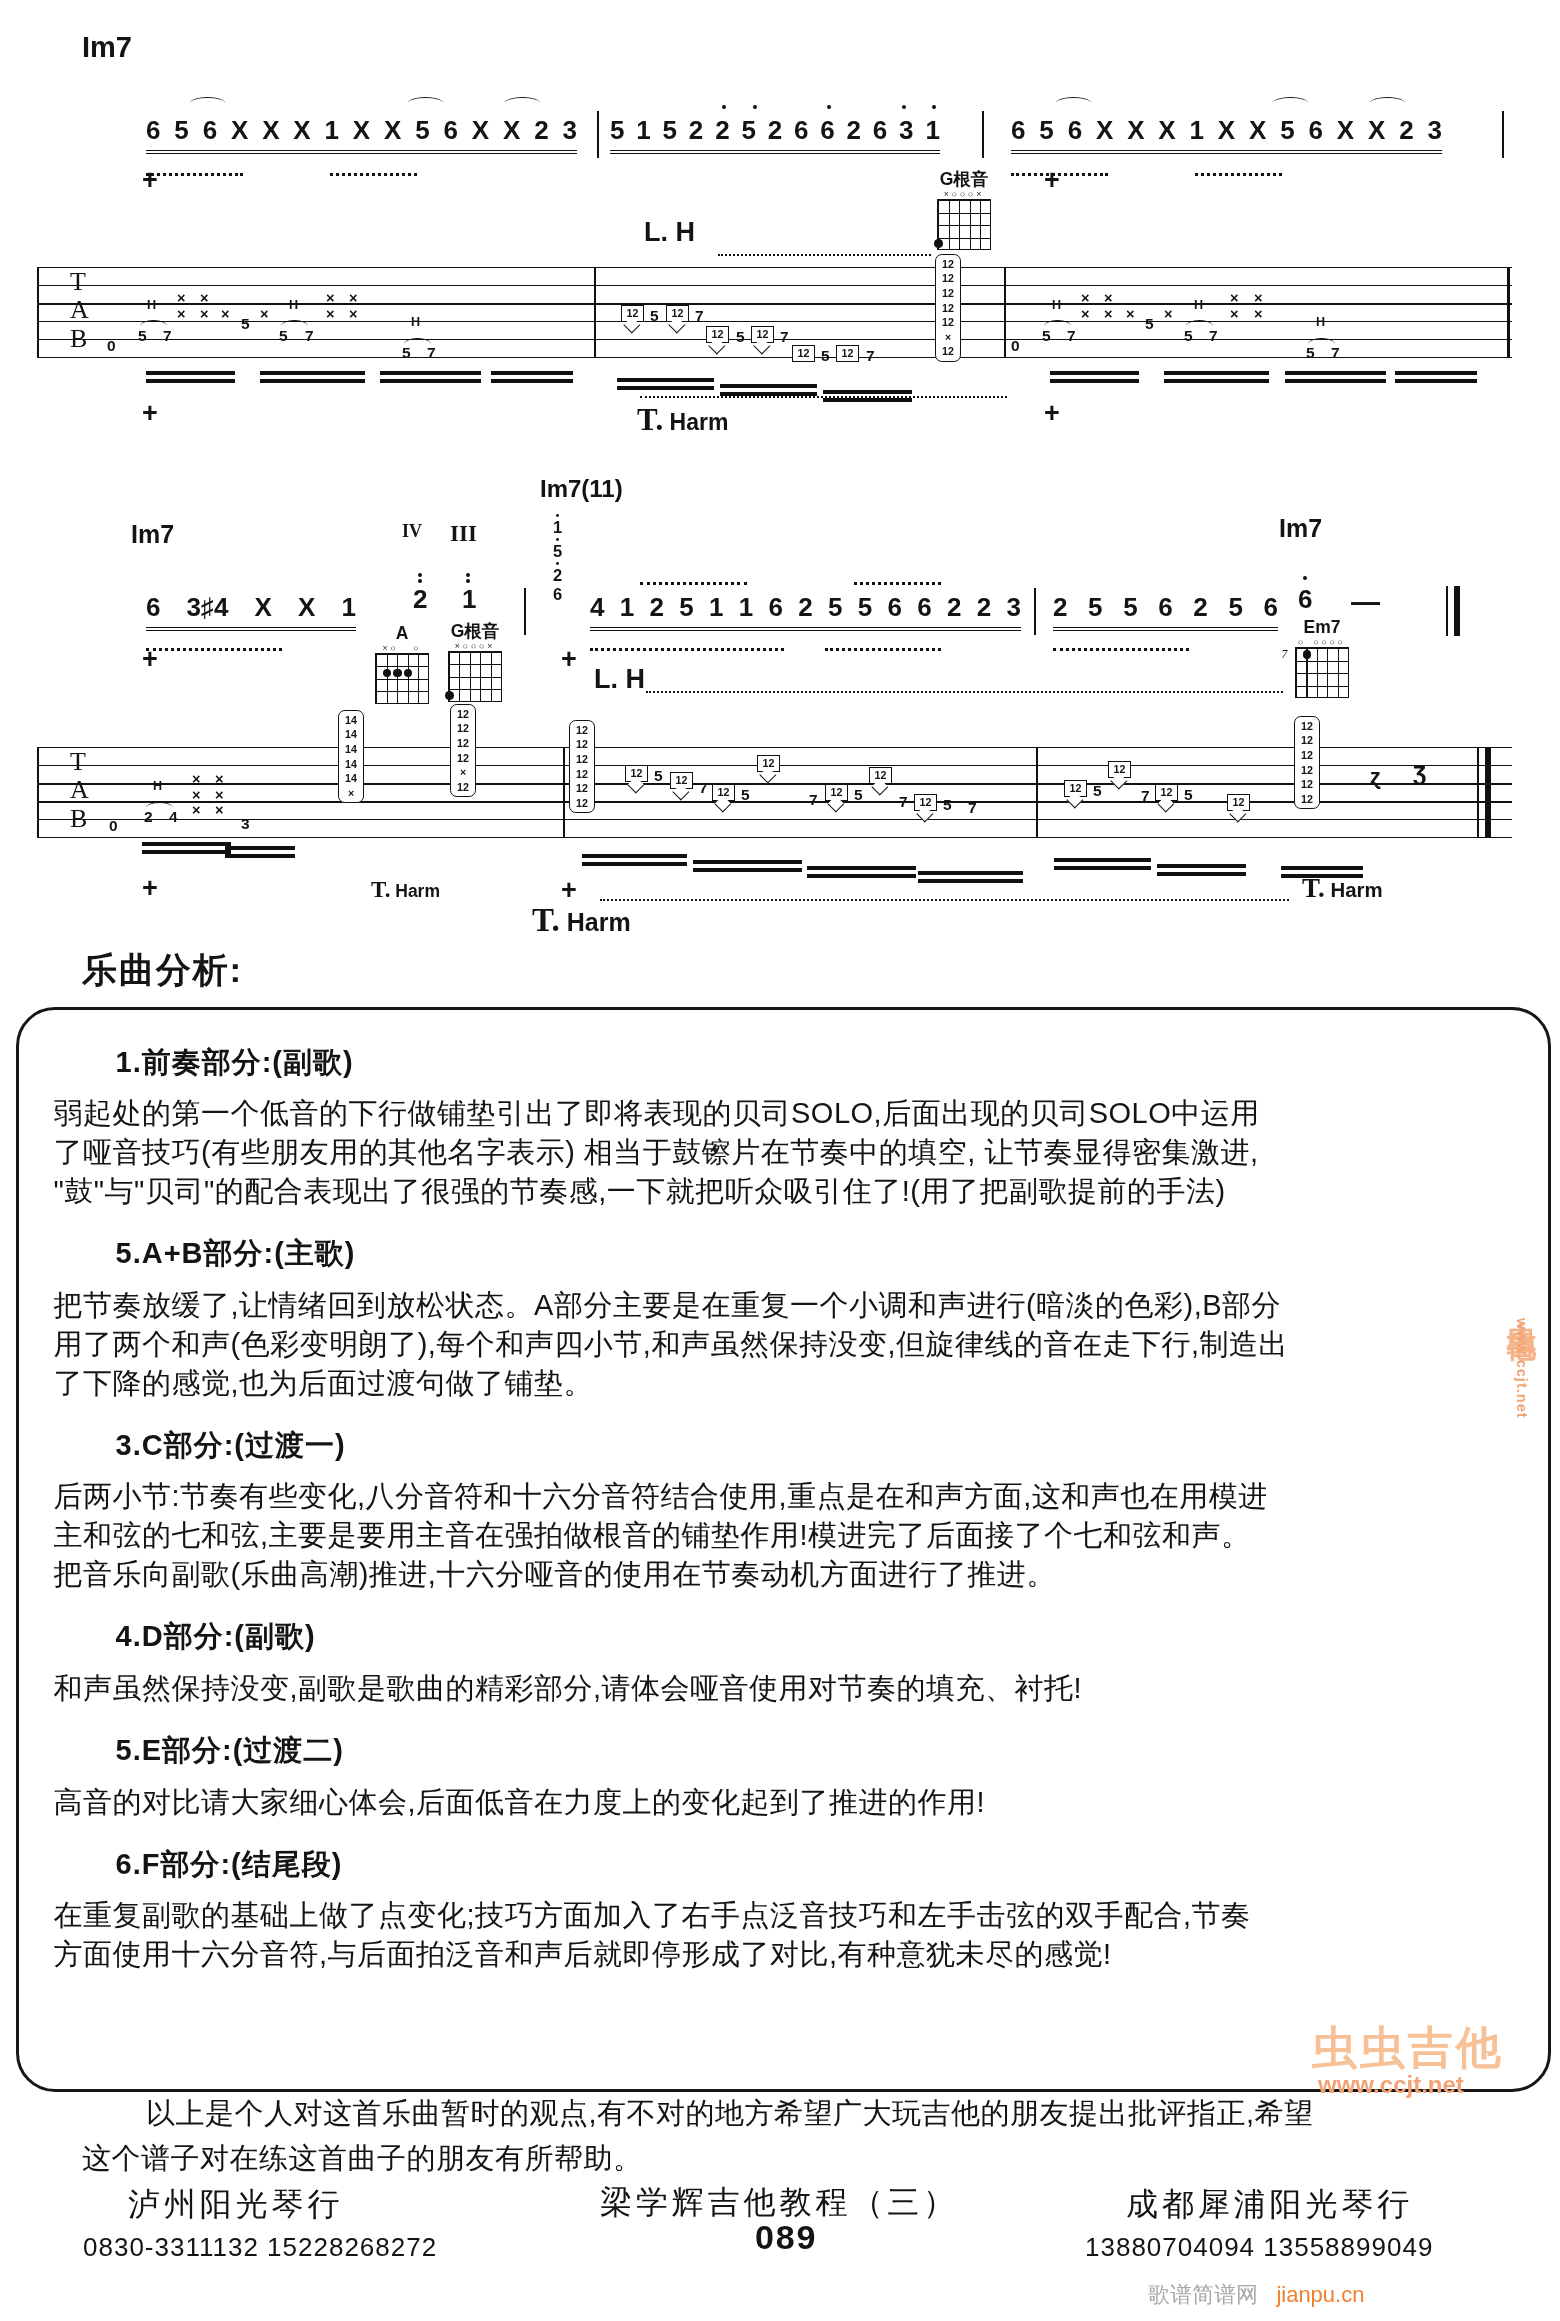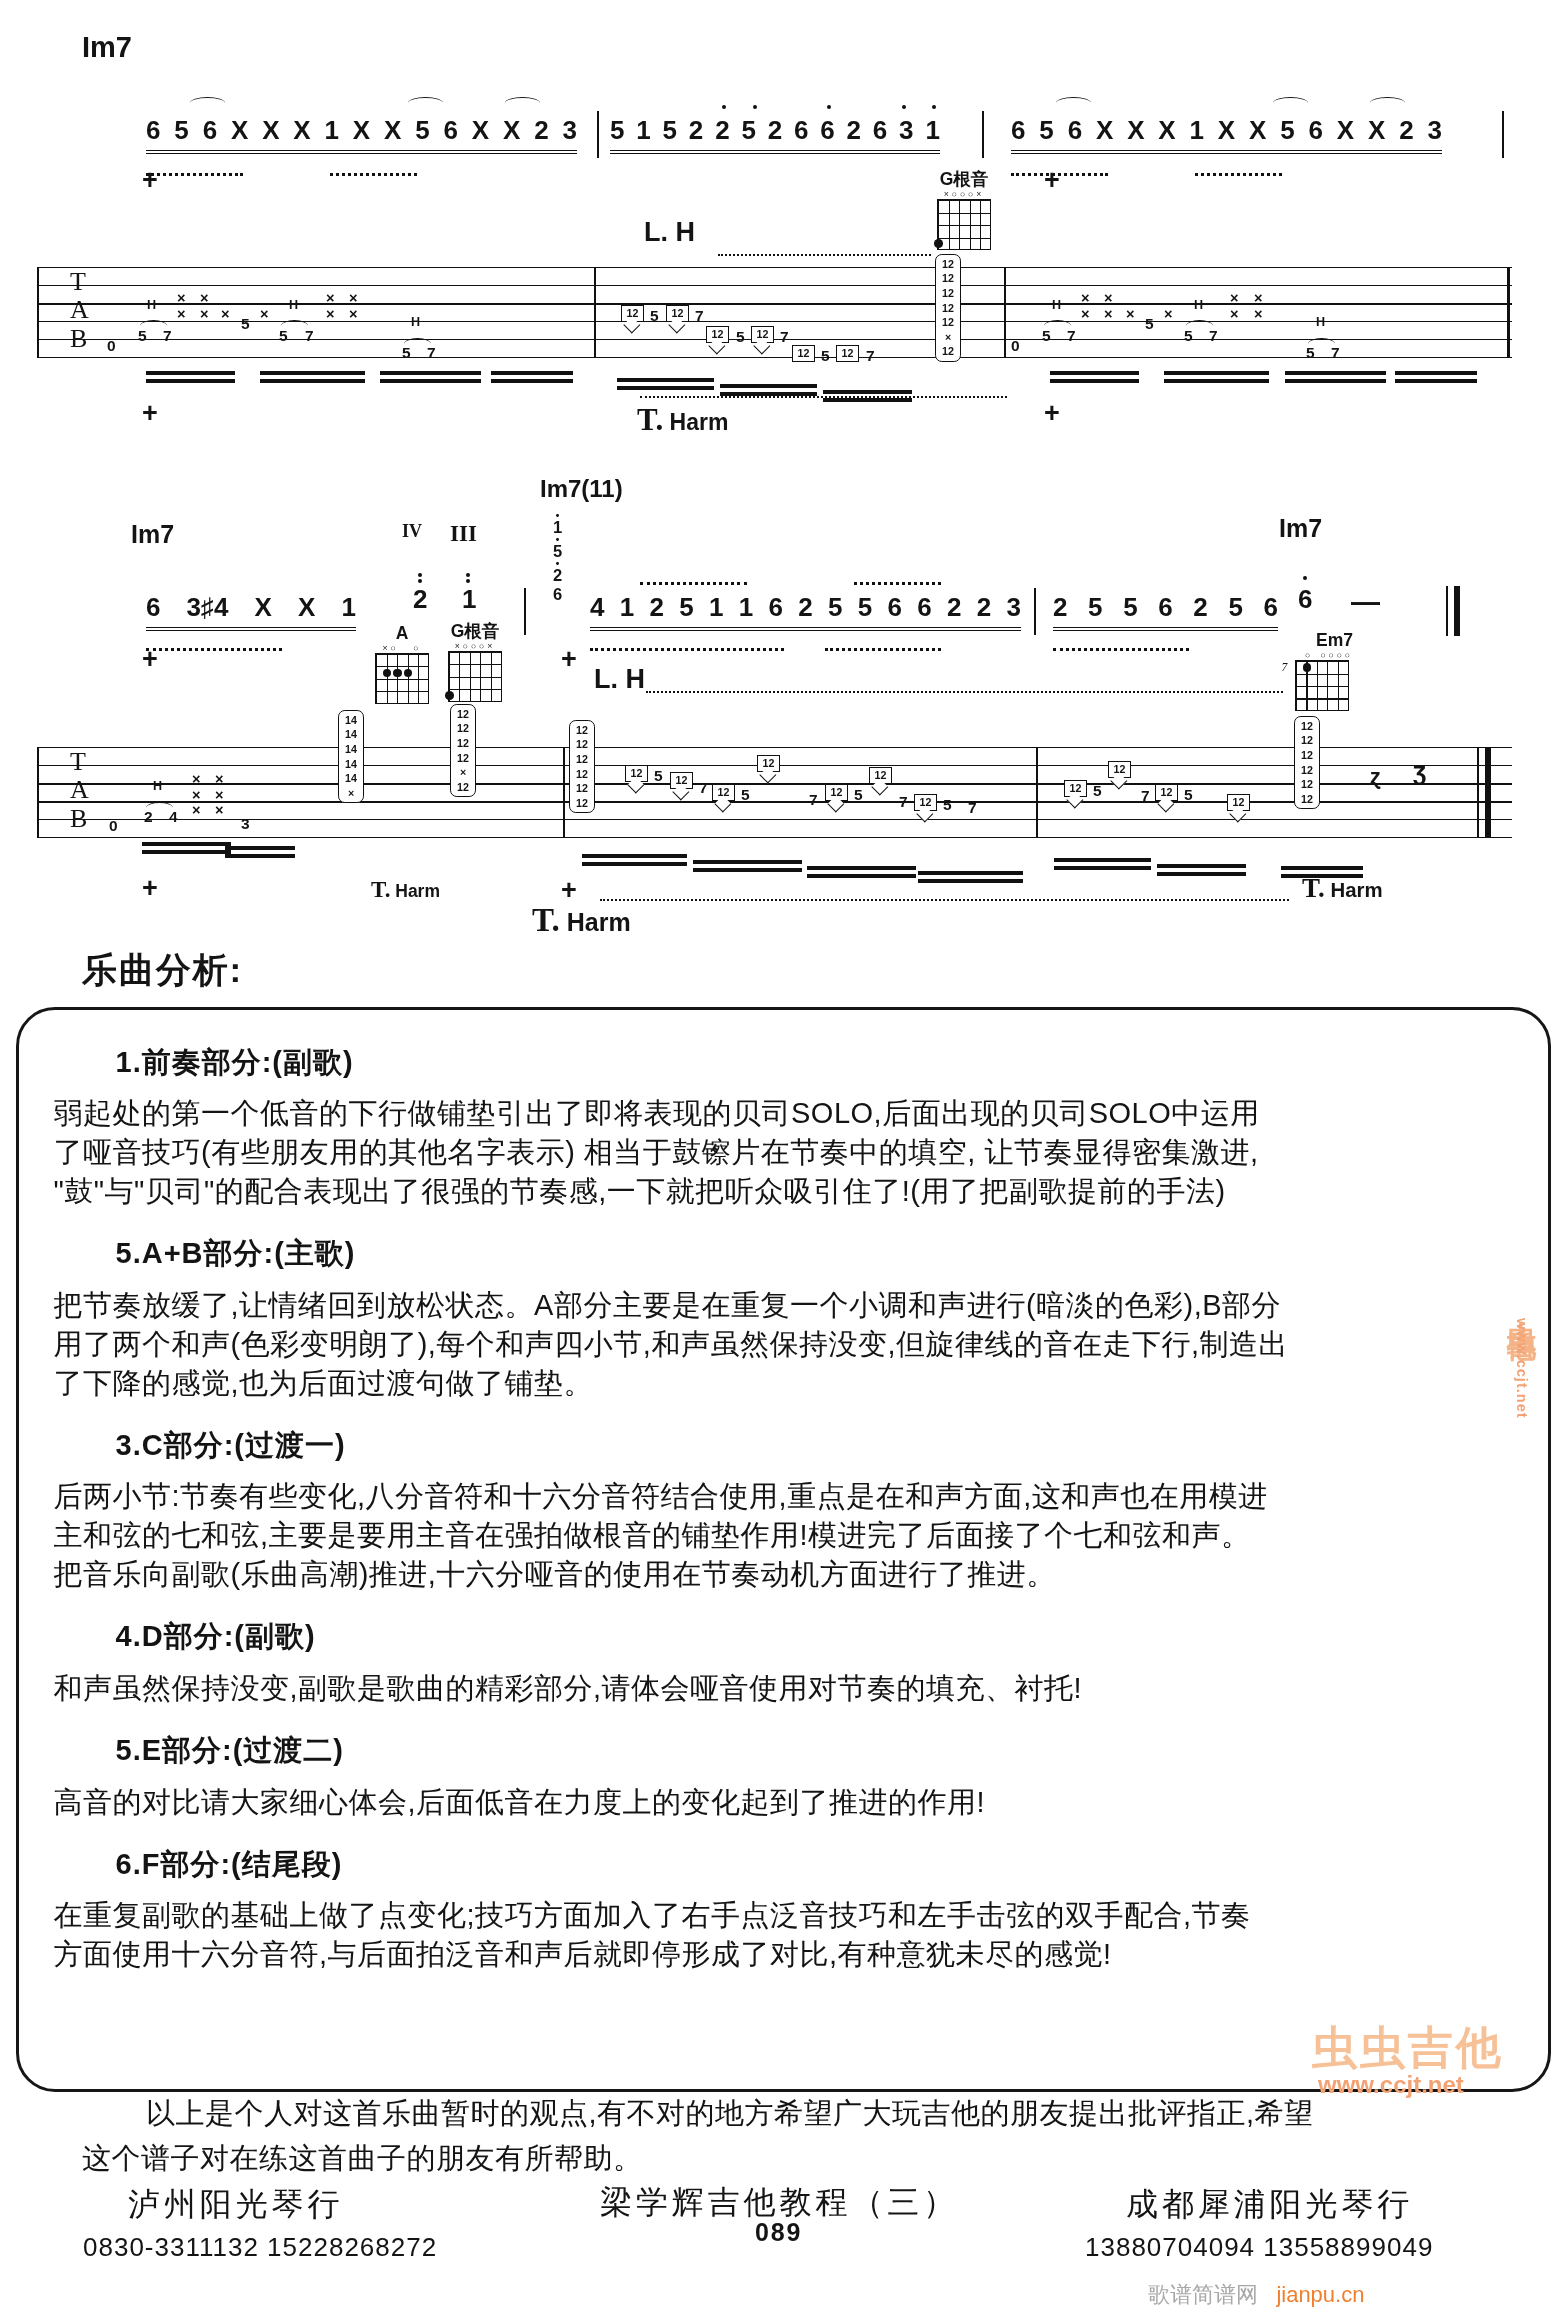--- a/index.html
+++ b/index.html
@@ -47,21 +47,21 @@
   
   .atitle{position:absolute;left:82px;top:947px;font-size:35px;font-weight:bold;letter-spacing:1.9px;}
   .abox{position:absolute;left:15.5px;top:1007px;width:1529px;height:1069px;border:3.9px solid #161616;
       border-radius:39px;padding:9.7px 0 0 0;overflow:hidden;}
   .abox h3{font-size:29px;font-weight:bold;margin:23px 0 11.6px 97px;letter-spacing:1px;}
   .abox .pl{font-size:29px;line-height:39px;margin:0 0 0 35px;white-space:nowrap;letter-spacing:0.5px;}
   .closing .pl{position:absolute;font-size:29px;white-space:nowrap;letter-spacing:0.5px;}
   
   .ftname{position:absolute;font-size:32px;font-family:"Liberation Serif",serif;letter-spacing:3.9px;}
   .ftnum{position:absolute;font-size:26px;letter-spacing:1px;}
-  .pageno{position:absolute;left:755px;top:2218px;font-size:25px;font-weight:bold;letter-spacing:1.9px;}
+  .pageno{position:absolute;left:755px;top:2218px;font-size:34px;font-weight:bold;letter-spacing:1.9px;}
   
   .wmbig{position:absolute;left:1312px;top:2018px;font-size:45px;font-weight:bold;letter-spacing:2.9px;
       color:#f7c198;}
   .wmurl{position:absolute;left:1318px;top:2071px;font-size:24px;font-weight:bold;color:#f2a273;}
   .wmside{position:absolute;left:1502px;top:1298px;writing-mode:vertical-rl;color:#f5b388;
       font-weight:bold;}
   .wmside .wn{font-size:29px;letter-spacing:3.9px;}
   .wmside .wu{font-size:14.6px;letter-spacing:1px;color:#f2a273;}
   .wmjp{position:absolute;left:1148px;top:2280px;font-size:22px;color:#a8a8a8;}
   .wmjp .jp{color:#f08030;}
@@ -353,21 +353,21 @@
           <div class="cgd" style="left: 27.6px; top: 14.5px;"></div>
         </div>
       </div>
       <div class="cgw" style="left: 444px; top: 623px;">
         <div class="cgl">G根音</div>
         <div class="cgm">×○○○×</div>
         <div class="cgg">
           <div class="cgd" style="left: -3.9px; top: 39px;"></div>
         </div>
       </div>
-      <div class="cgw" style="left: 1291px; top: 632px; text-align: right;">
+      <div class="cgw" style="left: 1291px; top: 619px;">
         <div class="cgl">Em7</div>
         <div class="cgm">○ ○○○○</div>
         <div class="cgg">
           <div class="cgd" style="left: 6.6px; top: 1.9px;"></div>
           <div class="cgp">7</div>
         </div>
       </div>
       <div class="mt b" style="font-size: 27px; left: 594px; top: 666px;">L. H</div>
       <div class="dl" style="width: 637px; left: 646px; top: 691px;"></div>
       <div class="staff" style="left: 37px; top: 747px;"></div>

